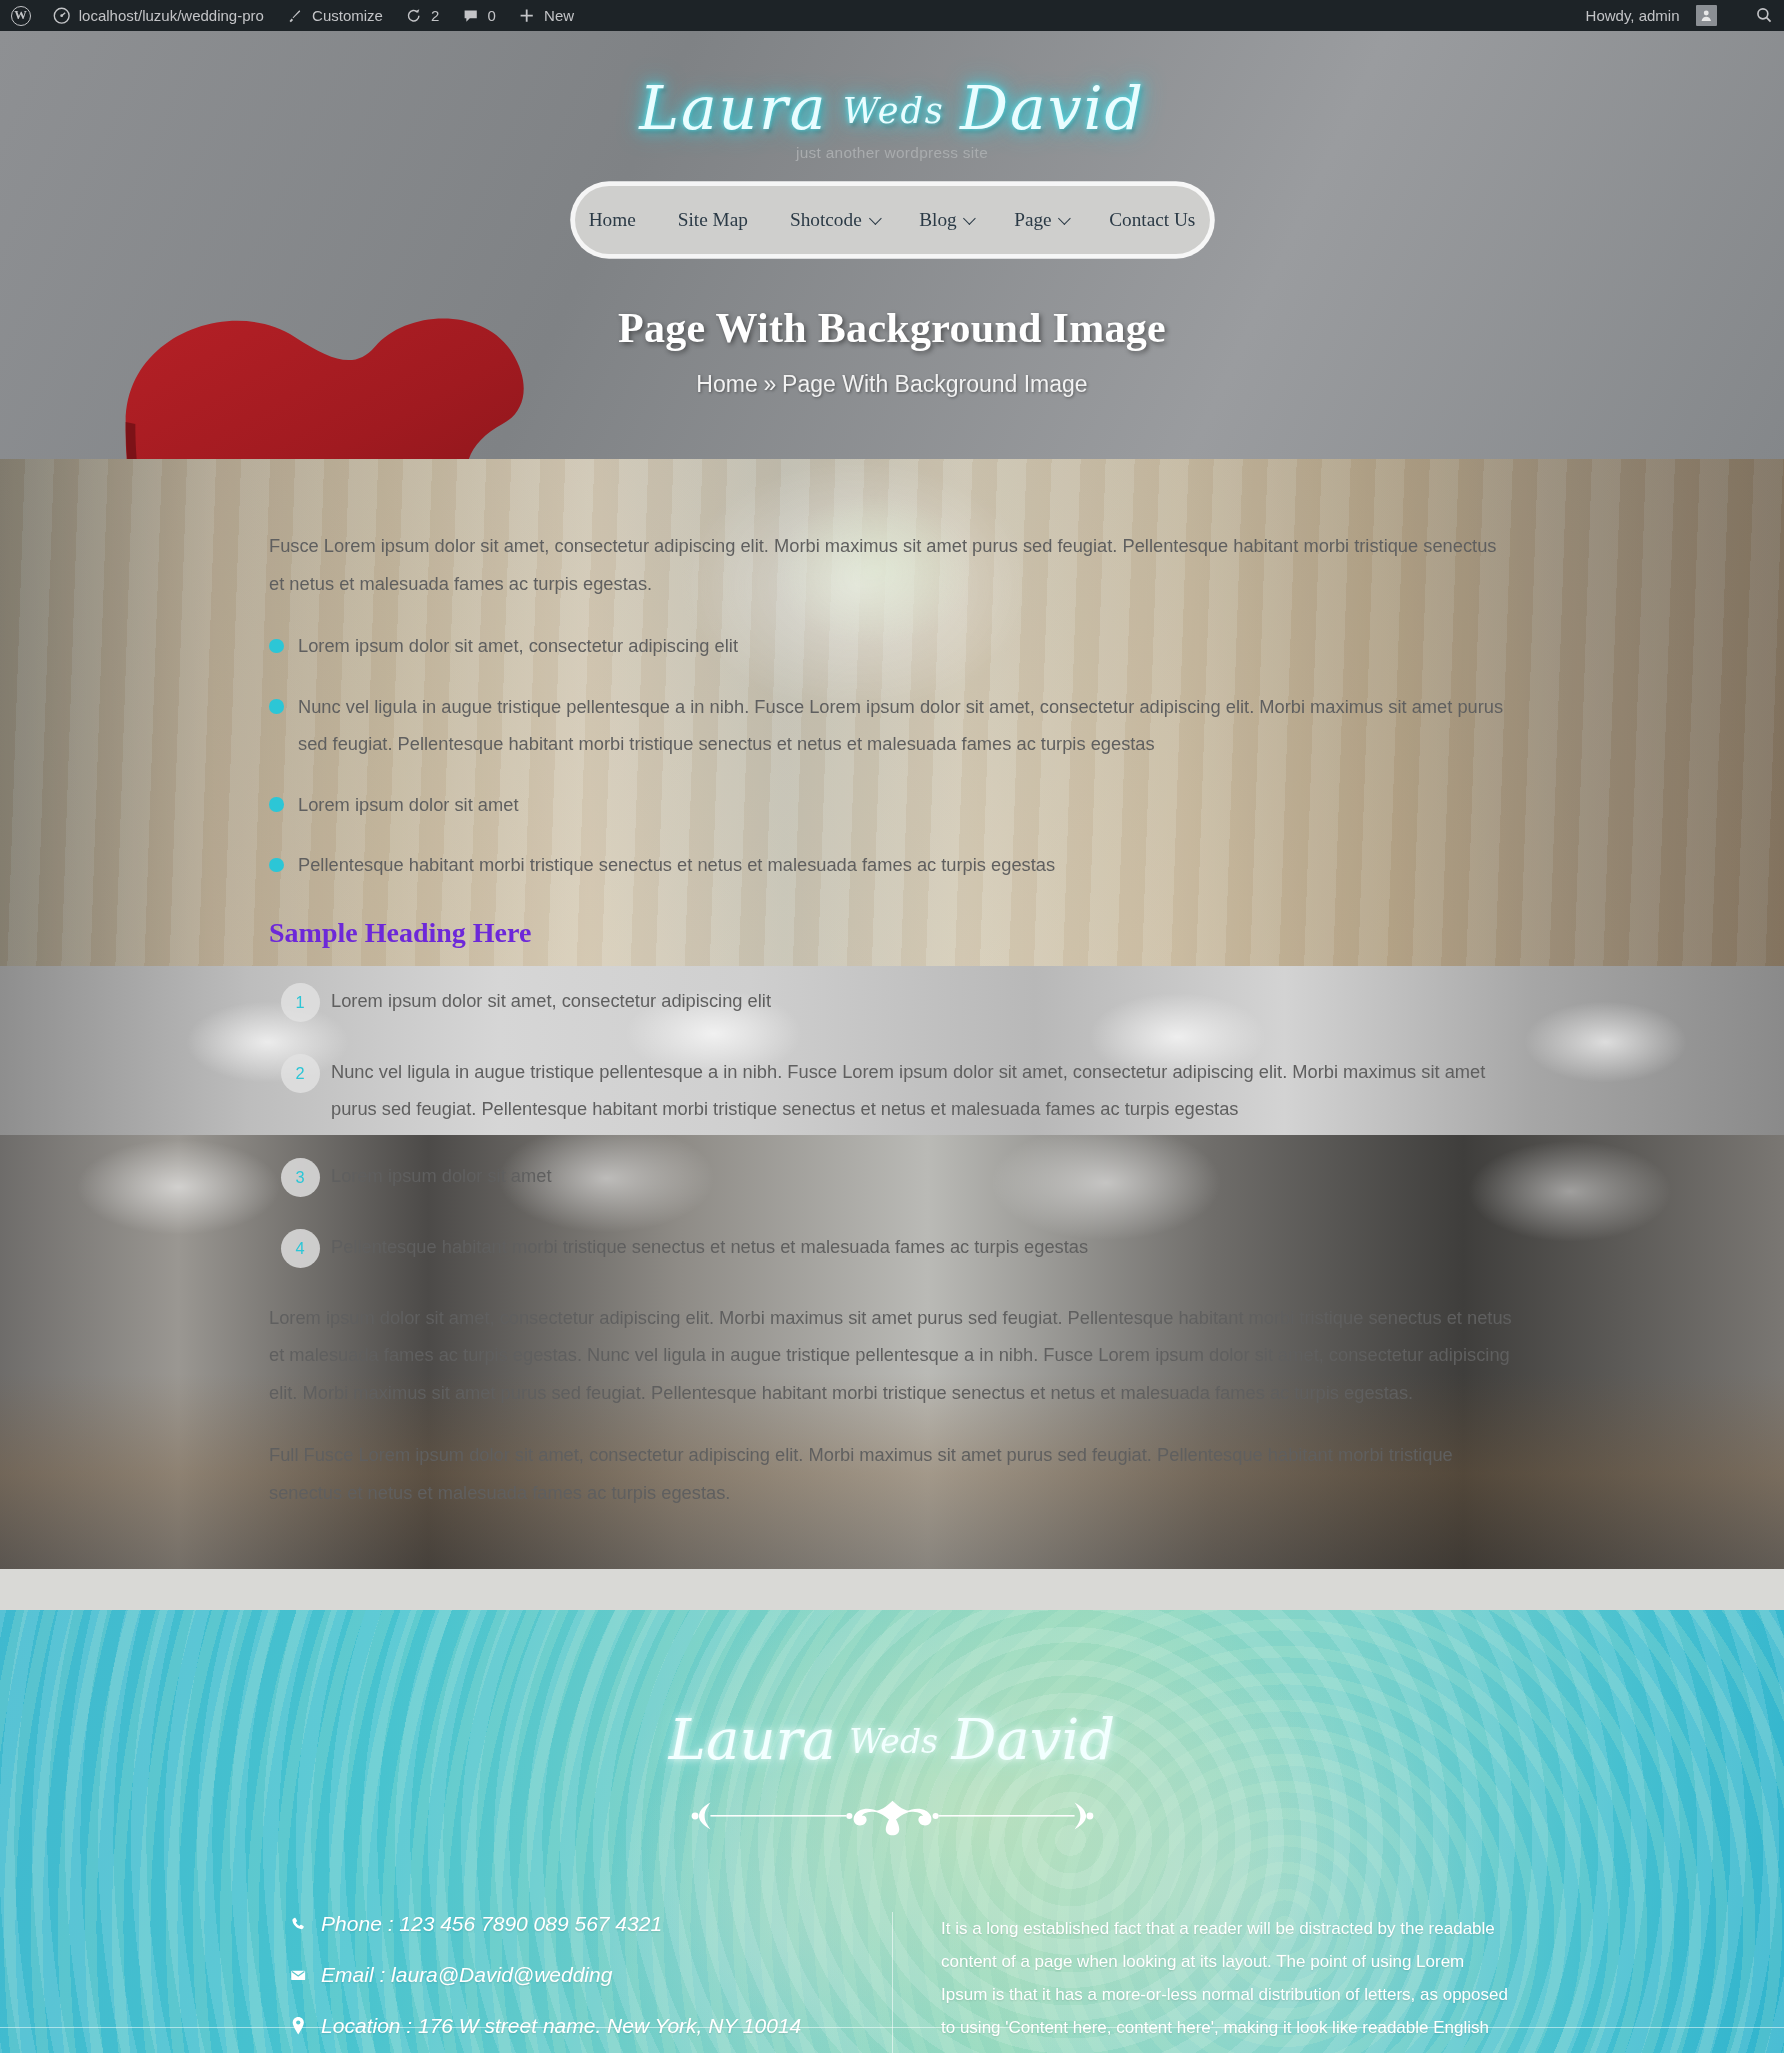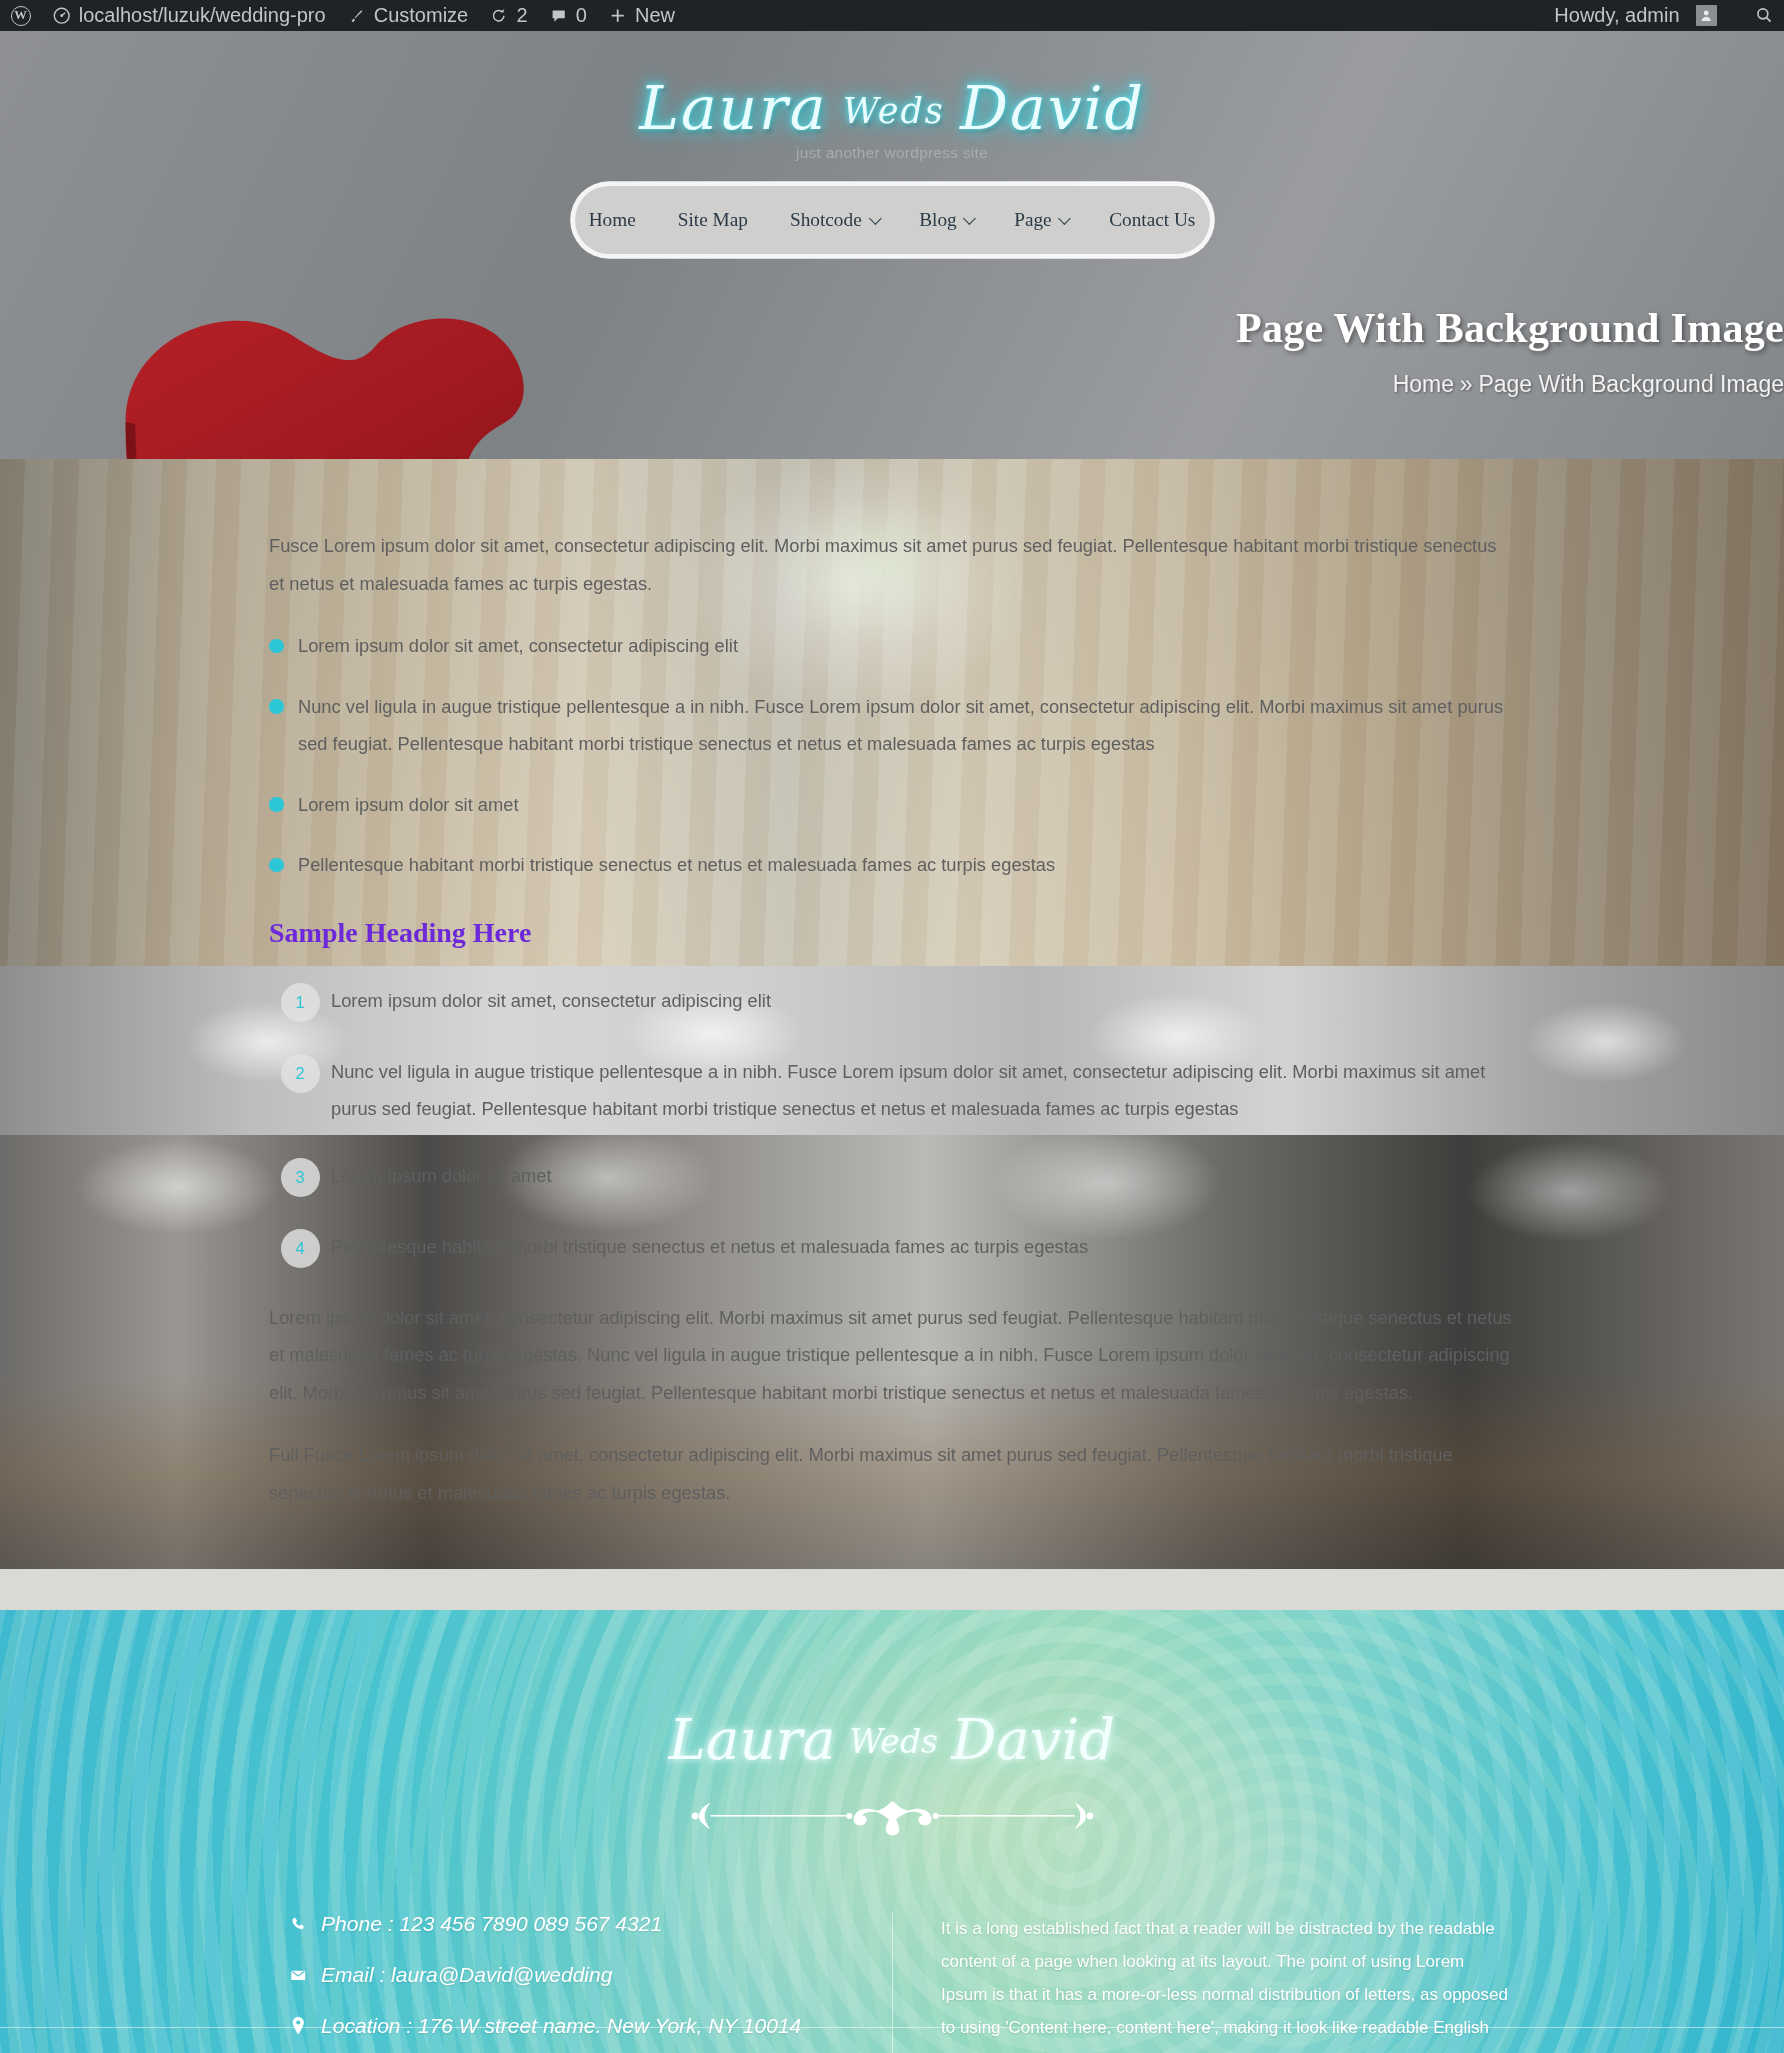--- a/index.html
+++ b/index.html
@@ -9,21 +9,21 @@
     font-family: "Liberation Sans", sans-serif;
   }
   body { width: 1784px; overflow-x: hidden; }
 
   
   .adminbar {
     height: 31px; width: 1784px;
     background: #1d2327;
     display: flex; align-items: center;
     color: #c3c4c7;
-    font-size: 20px;
+    font-size: 15px;
     position: relative;
     z-index: 60;
   }
   .ab-item {
     display: flex; align-items: center; gap: 7.7px;
     padding: 0 10.6px; height: 31px;
     color: #c3c4c7; white-space: nowrap;
   }
   .ab-right { margin-left: auto; display: flex; align-items: center; gap: 16px; }
   .wp-logo-circle {
@@ -103,21 +103,21 @@
     white-space: nowrap;
   }
   .chev {
     display: inline-block; width: 8.7px; height: 8.7px;
     border-right: 1.9px solid #2b3a46; border-bottom: 1.9px solid #2b3a46;
     transform: rotate(45deg) translateY(-2.9px);
   }
   
   .pagehead {
     position: relative; z-index: 5;
-    text-align: right; padding-top: 50px;
+    text-align: center; padding-top: 50px;
   }
   .pagehead h1 {
     font-family: "Liberation Serif", serif;
     font-weight: bold;
     font-size: 42px; color: #fff;
     text-shadow: 1.9px 1.9px 4.8px rgba(0,0,0,.45);
     letter-spacing: 0.3px;
   }
   .crumbs {
     margin-top: 19.3px; font-size: 23px; color: #f2f2f2;

